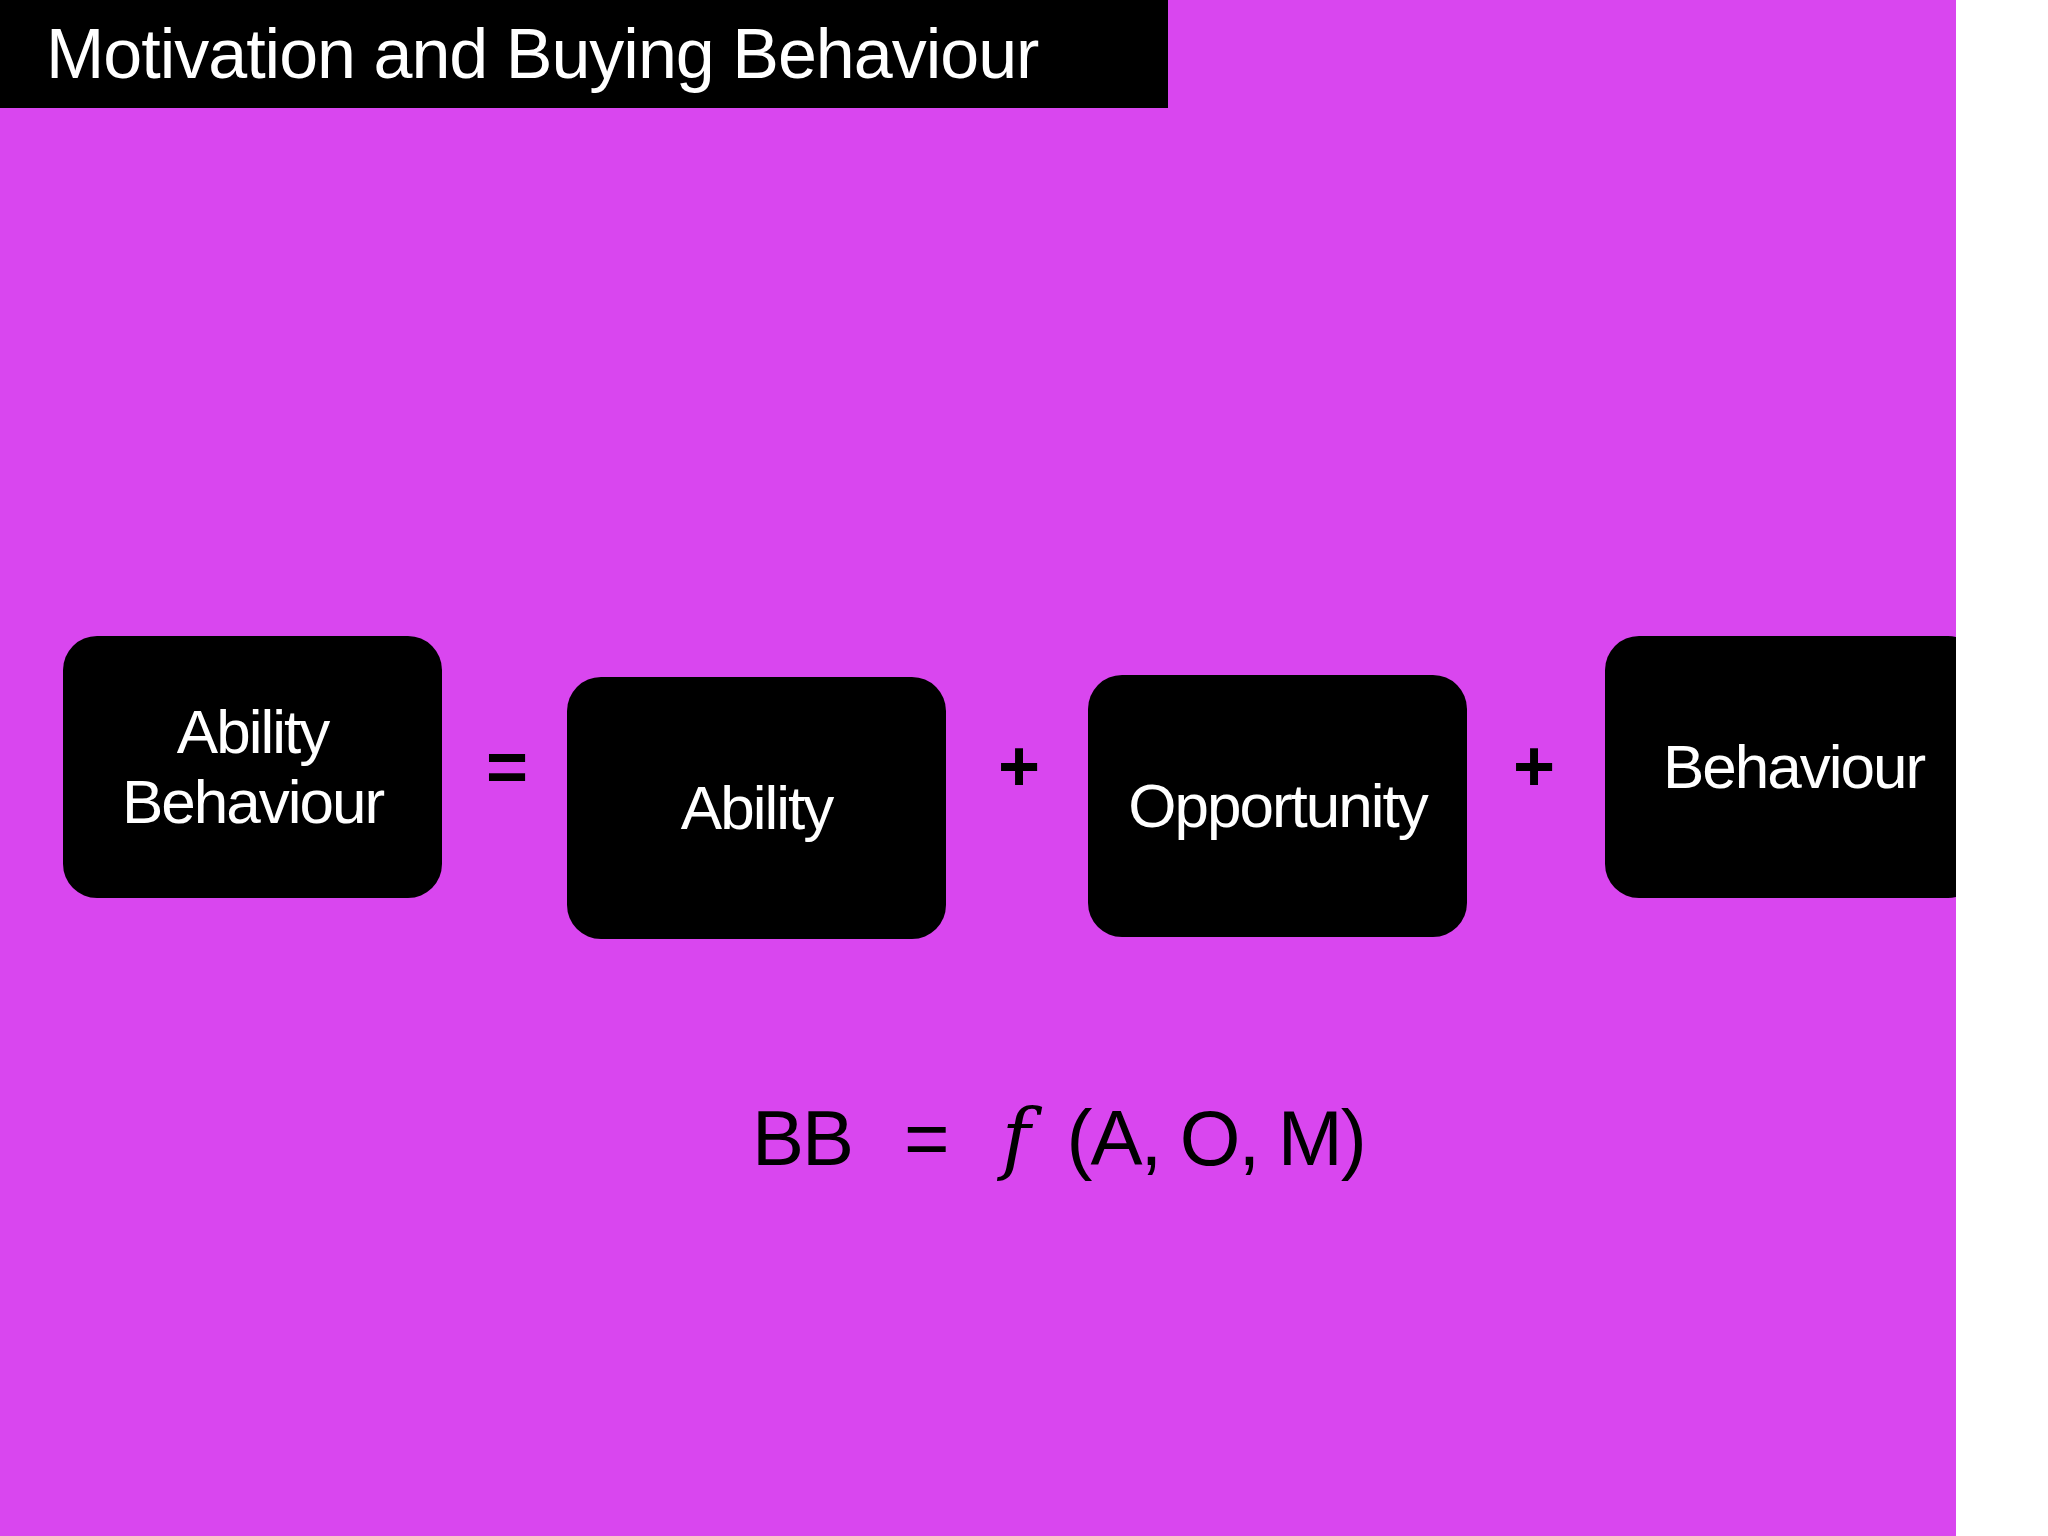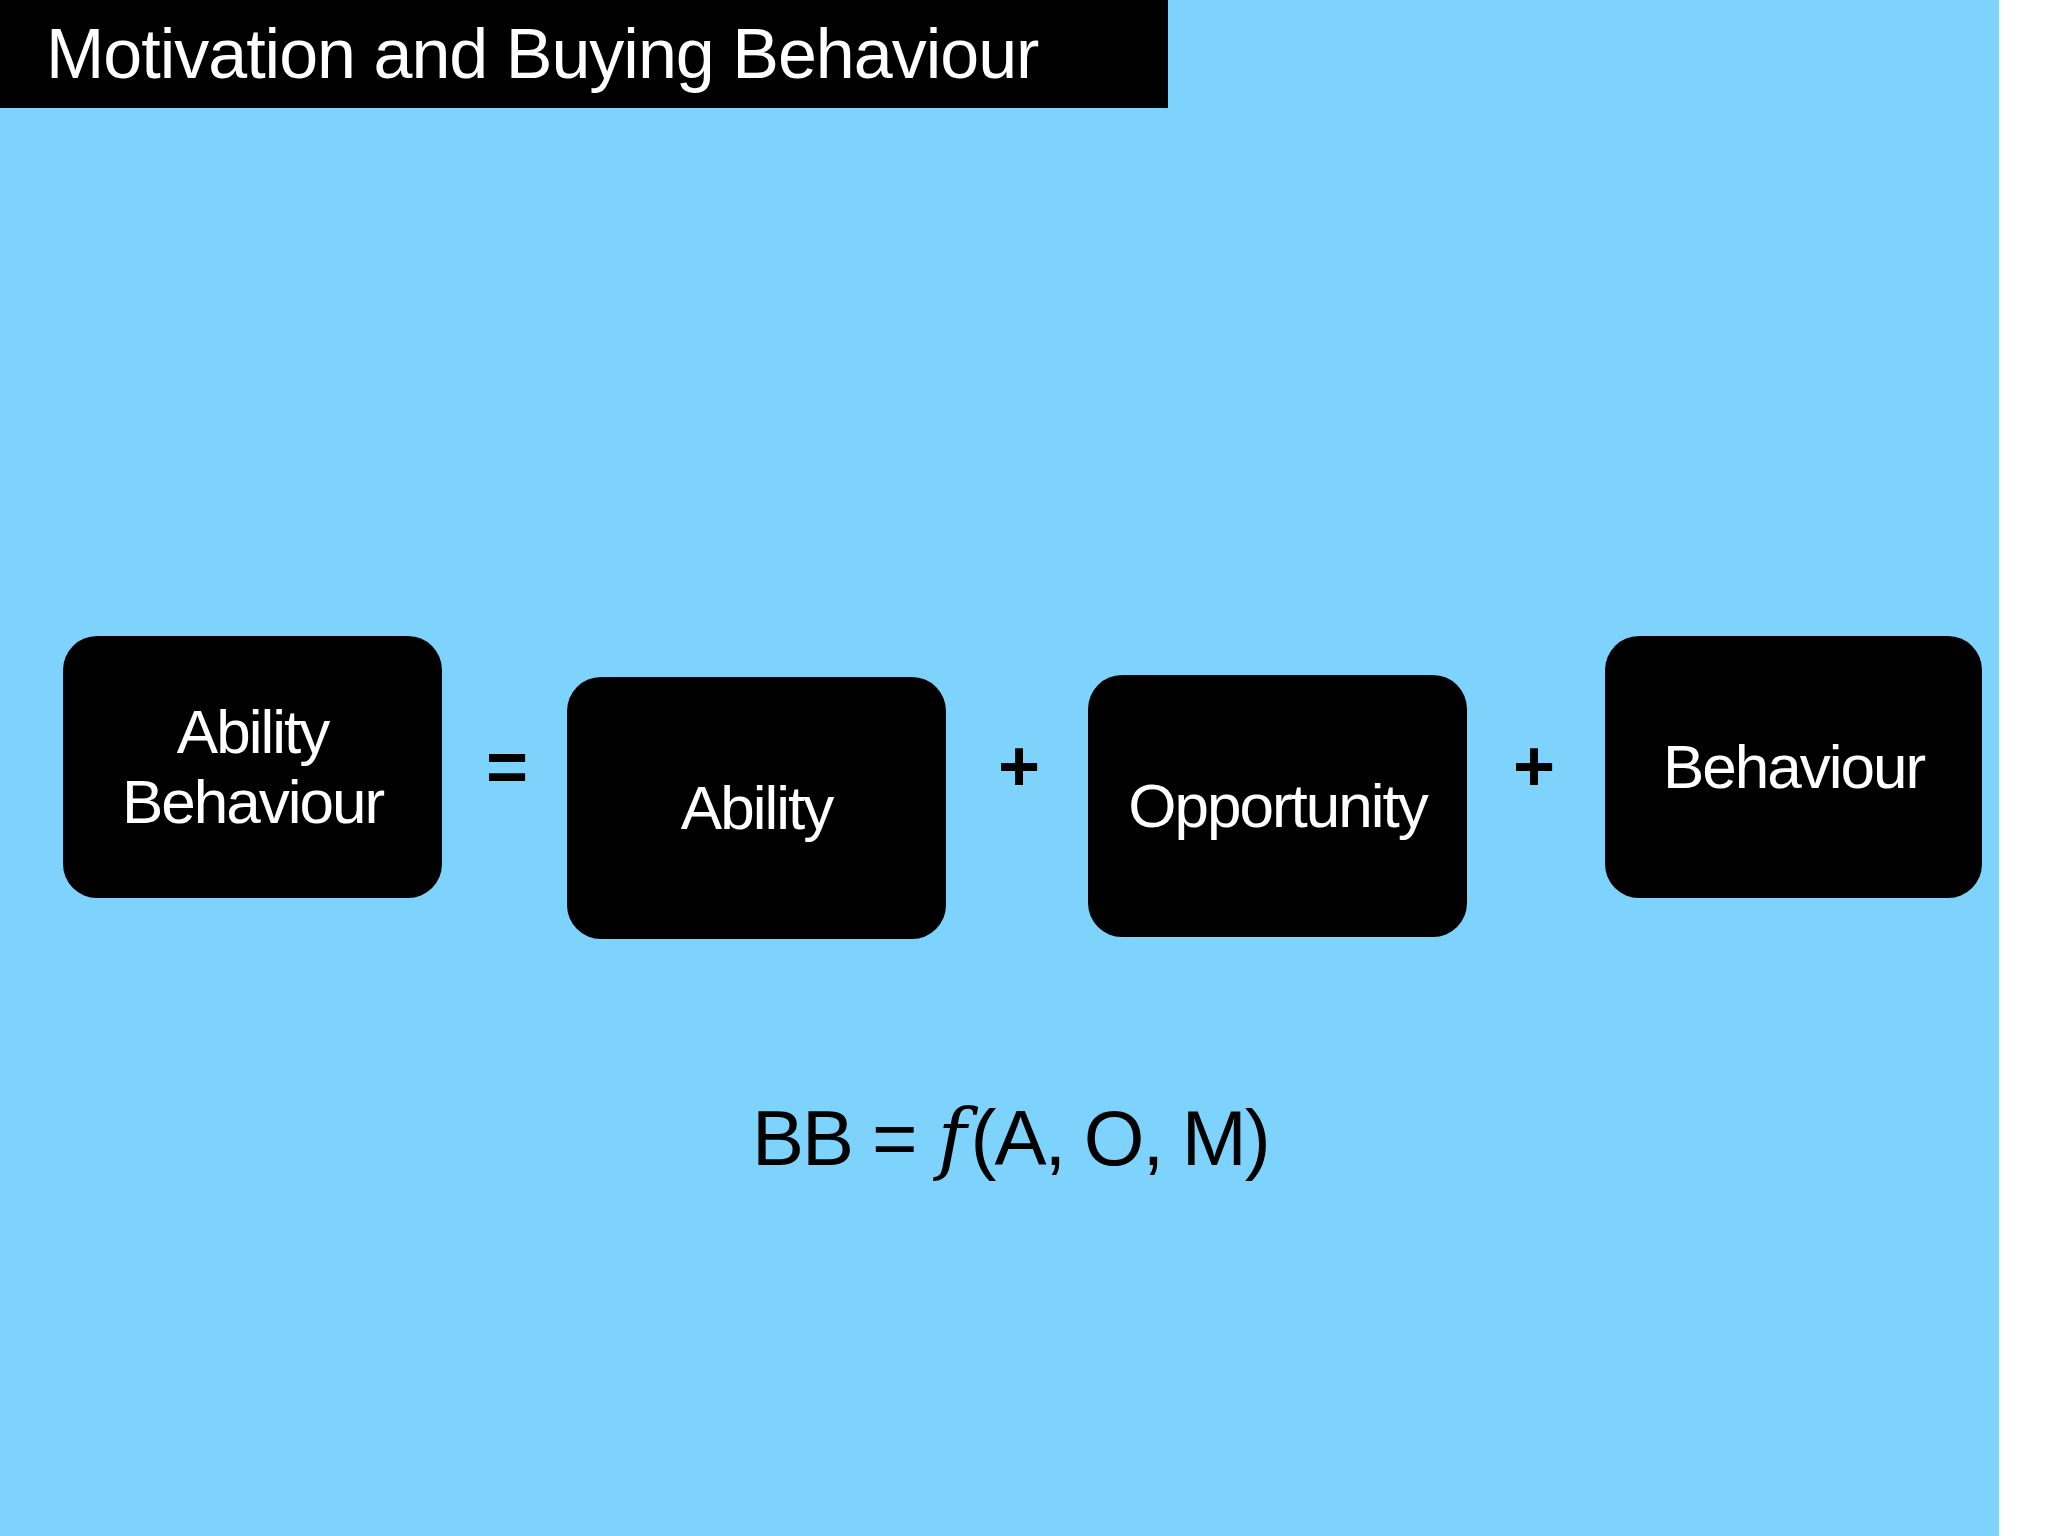--- a/index.html
+++ b/index.html
@@ -4,24 +4,23 @@
 <style>
   html, body {
     margin: 0;
     padding: 0;
     background: #ffffff;
   }
   .slide {
     position: relative;
     width: 1956px;
     height: 1536px;
-    background: #7dd3fc;
+    background: #d946ef;
     overflow: hidden;
     font-family: "Liberation Sans", sans-serif;
-    padding-left: 43px;
   }
 
   
   .title-bar {
     position: absolute;
     left: 0;
     top: 0;
     width: 1168px;
     height: 108px;
     background: #000000;
@@ -85,20 +84,21 @@
     top: 1082px;
     height: 112px;
     display: flex;
     align-items: center;
     color: #000000;
     font-size: 78px;
     font-weight: 400;
     letter-spacing: -2px;
     line-height: 1;
     white-space: pre;
+    gap: 32px;
   }
   .formula .eq-sign {
     margin: 0 22px 0 20px;
   }
   .formula .fn {
     font-family: "DejaVu Serif", serif;
     font-style: italic;
     margin-right: 6px;
   }
 </style>

